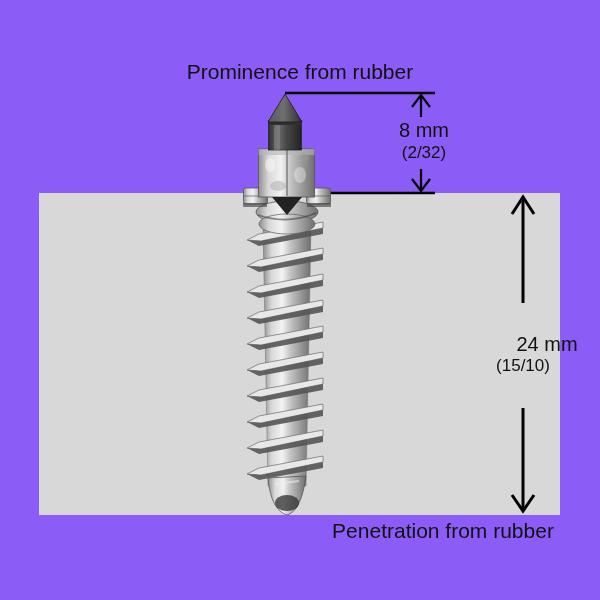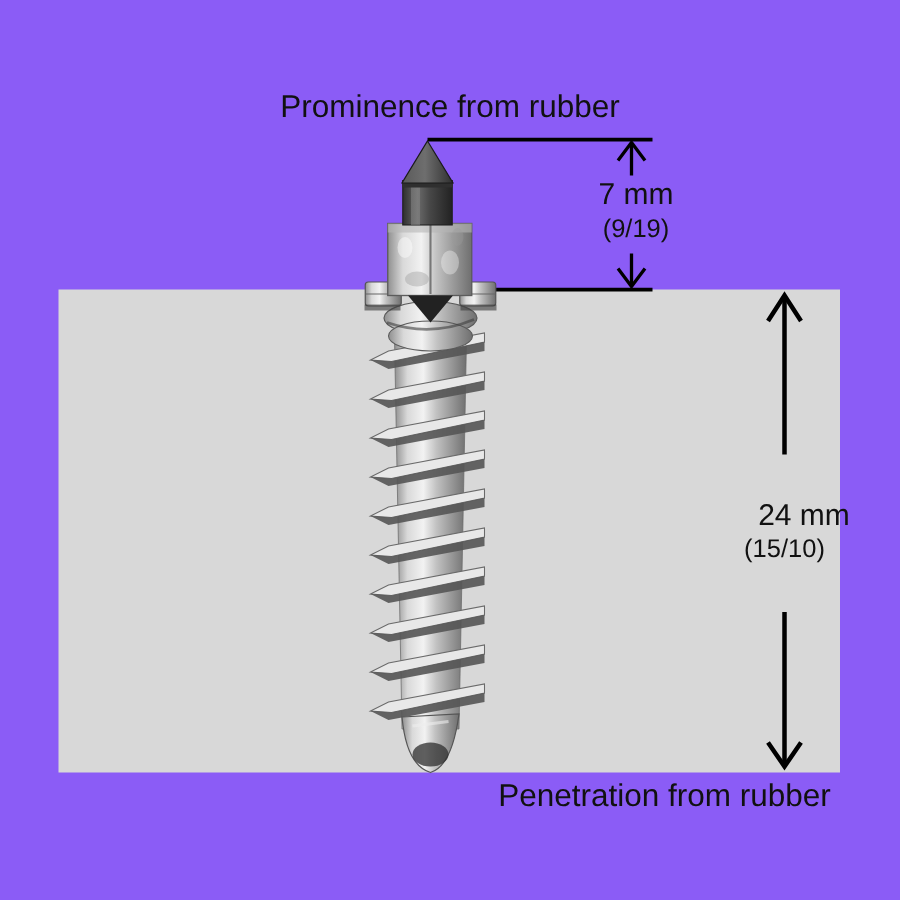--- a/index.html
+++ b/index.html
@@ -13,21 +13,21 @@
   }
   .overlay-svg{position:absolute;left:0;top:0;width:600px;height:600px;}
   .label{
     position:absolute;text-align:center;color:#111;line-height:1.1;
     white-space:nowrap;
   }
   .title-top   {left:140px;top:60px; width:320px;font-size:21px;}
   .title-bottom{left:331px;top:519px;width:224px;font-size:21px;}
   .dim7-value  {left:374px;top:119px;width:100px;font-size:20px;}
   .dim7-frac   {left:374px;top:144px;width:100px;font-size:17px;}
-  .dim24-value {left:486px;top:333px;width:100px;font-size:20px;}
+  .dim24-value {left:497px;top:333px;width:100px;font-size:20px;}
   .dim24-frac  {left:473px;top:357px;width:100px;font-size:17px;}
 </style>
 </head>
 <body>
 
 <div class="canvas">
 
   <div class="rubber"></div>
 
   <svg class="overlay-svg" viewBox="0 0 600 600">
@@ -134,20 +134,20 @@
         <rect x="268.5" y="123" width="33" height="27" fill="url(#gPin)" stroke="#1f1f1f" stroke-width="0.7"></rect>
         <rect x="274" y="123" width="6" height="27" fill="#8a8a8a" opacity="0.5"></rect>
         <rect x="268" y="120" width="34" height="5" fill="#2f2f2f"></rect>
         <path d="M285,94 L302,122 L268,122 Z" fill="url(#gCone)" stroke="#1a1a1a" stroke-width="0.8"></path>
       </g>
     </g>
   </svg>
 
   <div class="label title-top">Prominence from rubber</div>
 
-  <div class="label dim7-value">7 mm</div>
-  <div class="label dim7-frac">(9/19)</div>
+  <div class="label dim7-value">8 mm</div>
+  <div class="label dim7-frac">(2/32)</div>
 
   <div class="label dim24-value">24 mm</div>
   <div class="label dim24-frac">(15/10)</div>
 
   <div class="label title-bottom">Penetration from rubber</div>
 </div>
 
 </body></html>

